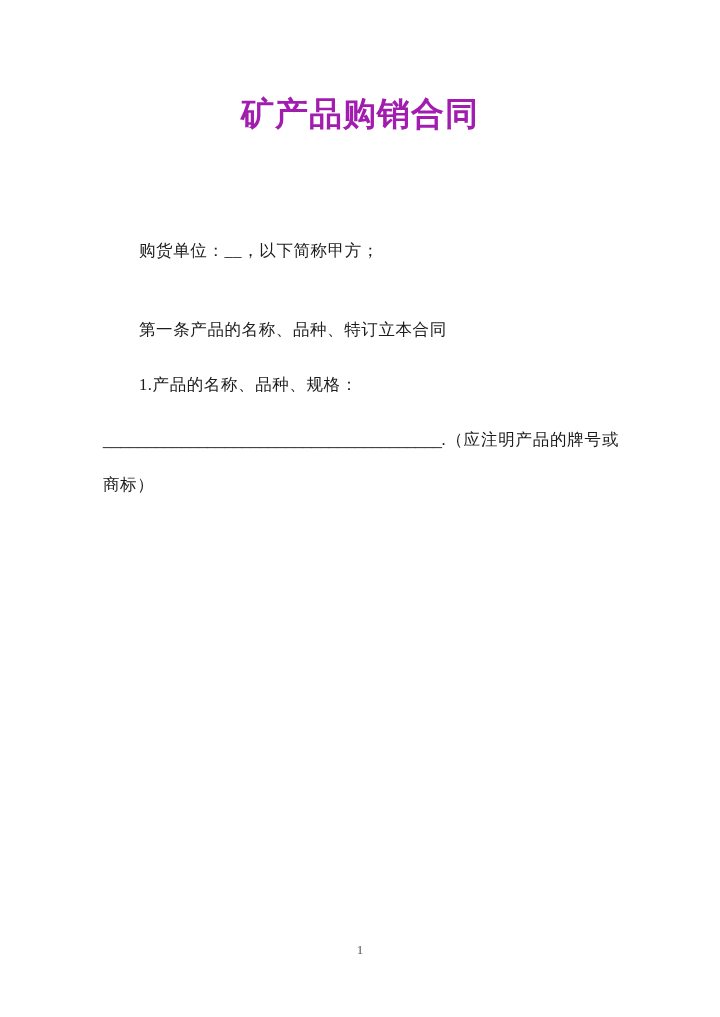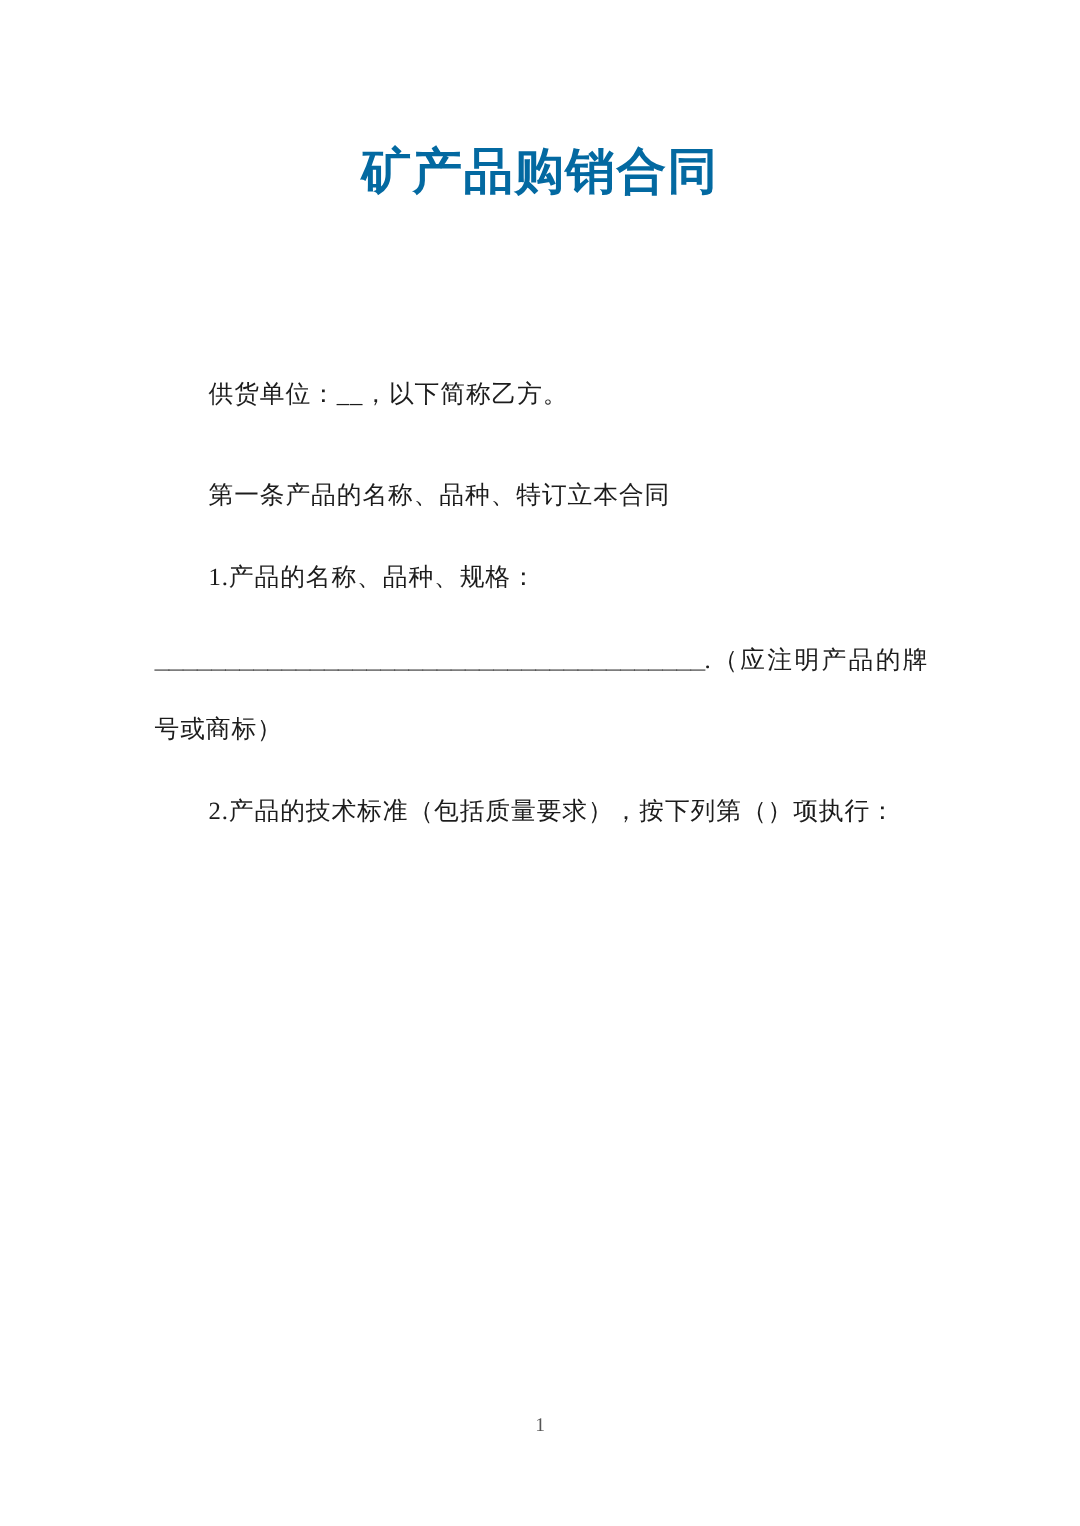--- a/index.html
+++ b/index.html
@@ -27,21 +27,21 @@
   .doc-title {
     position: absolute;
     top: 92px;
     left: 0;
     width: 720px;
     text-align: center;
     font-family: "DejaVu Sans", "Liberation Sans", sans-serif;
     font-size: 33px;
     font-weight: bold;
     letter-spacing: 1px;
-    color: #0369a1;
+    color: #a21caf;
     line-height: 44px;
   }
 
   .body-block {
     position: absolute;
     left: 103px;
     top: 228px;
     width: 516px;
   }
 
@@ -67,21 +67,21 @@
     font-size: 16.5px;
     line-height: 45px;
     letter-spacing: 0.6px;
     text-align: justify;
     text-justify: inter-character;
     word-break: break-all;
     color: #1c1c1c;
   }
 
   .fill-underscores {
-    font-family: Liberation Mono, monospace;
+    font-family: Liberation Sans, sans-serif;
     letter-spacing: -0.5px;
     color: #3a3a3a;
   }
 
   .page-number {
     position: absolute;
     left: 0;
     top: 942px;
     width: 720px;
     text-align: center;
@@ -92,43 +92,42 @@
 </style>
 </head>
 <body>
 
 <div class="page">
 
   <div class="doc-title">矿产品购销合同</div>
 
   <div class="body-block">
 
+    <p class="para indent">购货单位：__，以下简称甲方；</p>
 
     <div class="spacer-12"></div>
 
-    <p class="para indent">供货单位：__，以下简称乙方。</p>
 
     <div class="spacer-12"></div>
 
 
     <div class="spacer-10"></div>
 
     <p class="para indent">第一条产品的名称、品种、特订立本合同</p>
 
     <div class="spacer-10"></div>
 
     <p class="para indent">1.产品的名称、品种、规格：</p>
 
     <div class="spacer-10"></div>
 
     <div class="blank-line-row"><span class="fill-underscores">_______________________________________</span><span>.（应注明产品的牌号或商标）</span></div>
 
     <div class="spacer-10"></div>
 
-    <p class="para indent">2.产品的技术标准（包括质量要求），按下列第（）项执行：</p>
 
     <div class="spacer-10"></div>
 
 
     <div class="spacer-10"></div>
 
 
   </div>
 
   <div class="page-number">1</div>

